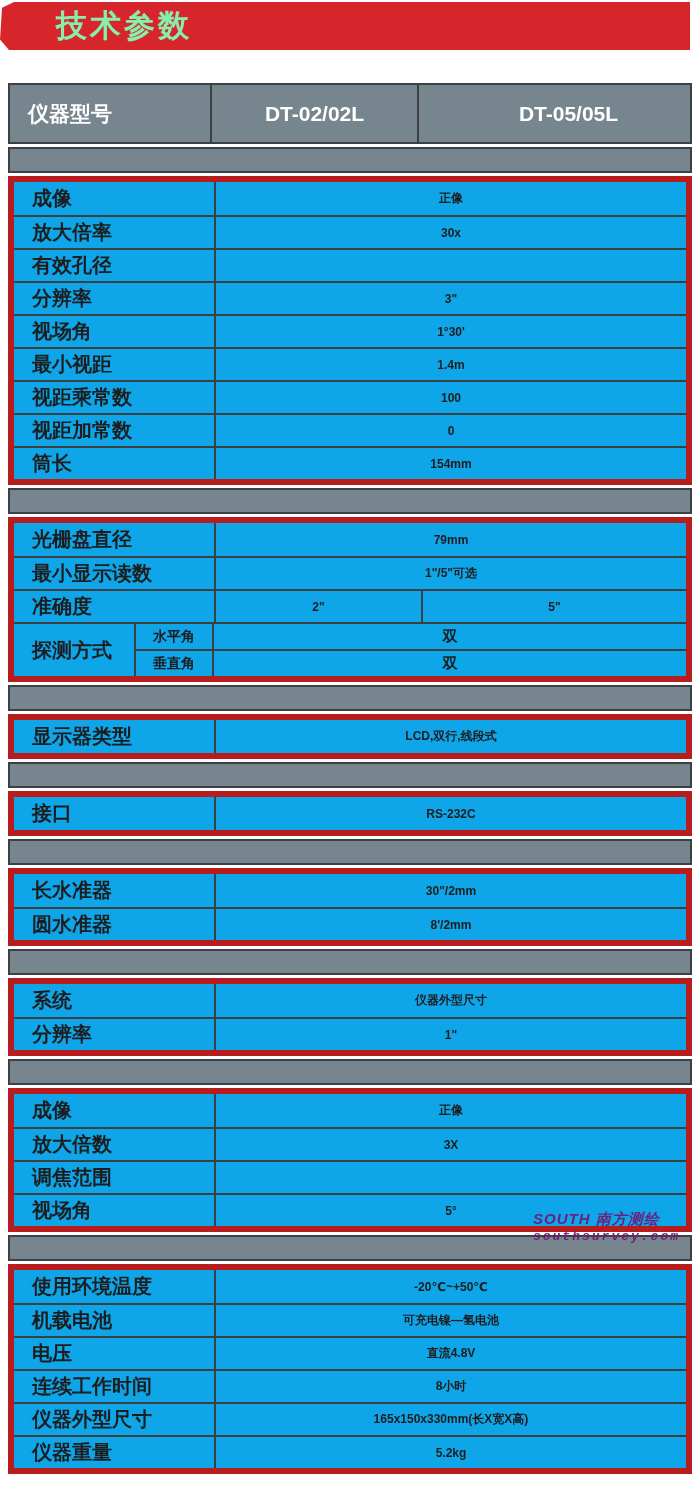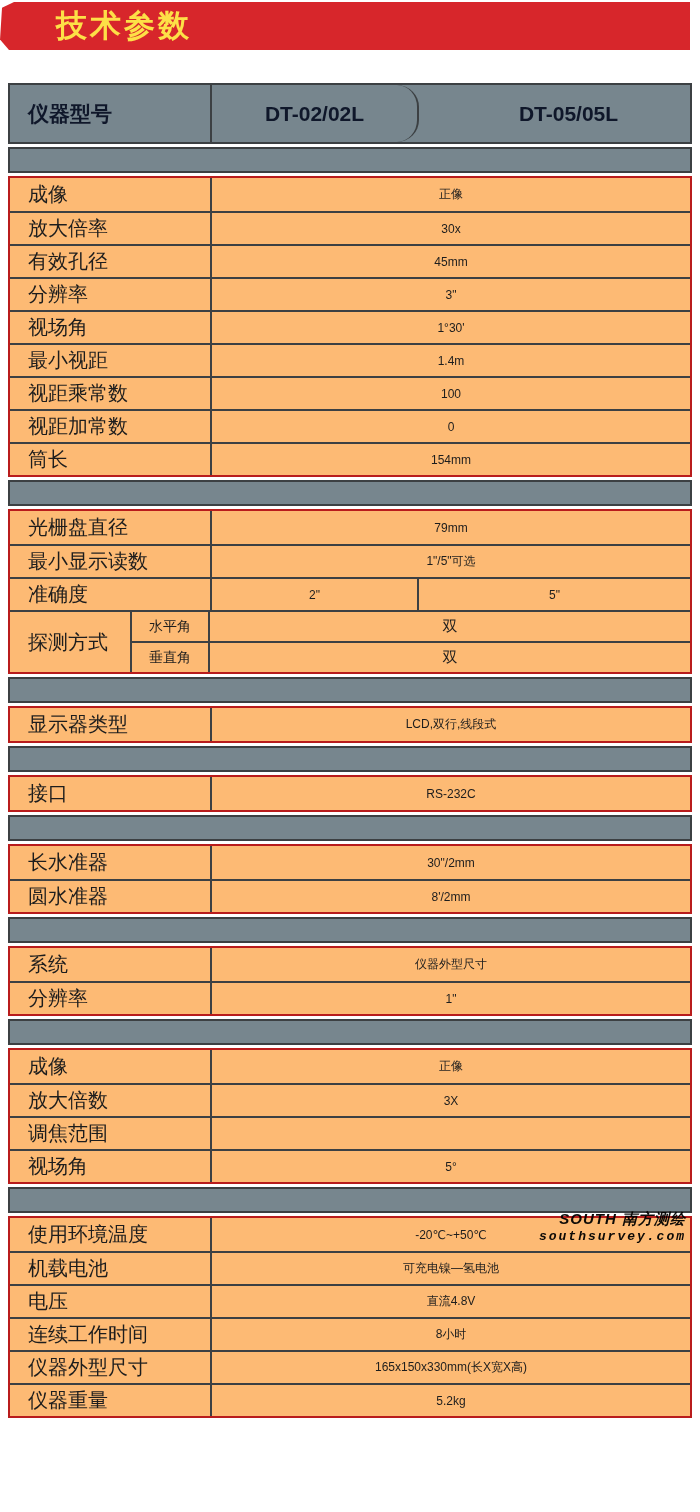--- a/index.html
+++ b/index.html
@@ -19,61 +19,60 @@
     position: relative;
     margin: 2px 10px 0 0;
     height: 48px;
     background: #d7262b;
     clip-path: polygon(14px 0, 100% 0, 100% 100%, 9px 100%, 0 78%, 2px 12%);
   }
   .banner-title {
     position: absolute;
     left: 56px; top: 50%;
     transform: translateY(-50%);
-    color: #fde047;
+    color: #86efac;
     font-size: 31px;
     font-weight: bold;
     letter-spacing: 3px;
     white-space: nowrap;
   }
 
   
   .table-area { margin: 33px 8px 0 8px; }
 
   .header-row {
     display: flex;
     height: 61px;
     background: #77868e;
     border: 2px solid #3c4043;
-    color: #0f172a;
+    color: #ffffff;
     font-weight: bold;
     font-size: 21px;
   }
   .hlabel {
     width: 202px;
     display: flex; align-items: center;
     padding-left: 18px;
     border-right: 2px solid #3c4043;
   }
   .hmodel1 {
     width: 207px;
     display: flex; align-items: center; justify-content: center;
     border-right: 2px solid #3c4043;
-    border-radius: 22px;
   }
   .hmodel2 { flex: 1; display: flex; align-items: center; justify-content: center; margin-left: 28px; }
 
   .separator {
     height: 26px;
     background: #77868e;
     border: 2px solid #3c4043;
     margin: 3px 0;
   }
 
-  .stable { border: 2px solid #b91c1c; background: #fdba74; }
+  .stable { border: 6px solid #b91c1c; background: #0ea5e9; font-weight: bold; }
   .srow { display: flex; height: 33px; border-top: 2px solid #3c4043; }
   .srow:first-child { border-top: none; }
   .rlabel {
     width: 202px;
     padding-left: 18px;
     display: flex; align-items: center;
     border-right: 2px solid #3c4043;
     font-size: 20px;
     white-space: nowrap;
   }
@@ -82,21 +81,21 @@
     display: flex; align-items: center; justify-content: center;
     font-size: 12px;
     white-space: nowrap;
   }
   .vleft {
     width: 207px; flex: none;
     border-right: 2px solid #3c4043;
   }
 
   
-  .srow.nested { height: 62px; }
+  .srow.nested { height: 54px; }
   .nlabel {
     width: 122px;
     padding-left: 18px;
     display: flex; align-items: center;
     border-right: 2px solid #3c4043;
     font-size: 20px;
     white-space: nowrap;
   }
   .nbody { flex: 1; display: flex; flex-direction: column; }
   .nsub { flex: 1; display: flex; }
@@ -110,23 +109,22 @@
   .nsubvalue {
     flex: 1;
     display: flex; align-items: center; justify-content: center;
     font-size: 15px;
   }
 
   
   .watermark {
     position: absolute;
     top: 1208px;
-    right: 14px;
-    text-align: right;
-    color: #000000;
+    right: 20px;
+    color: #701a75;
     font-style: italic;
     font-weight: bold;
     z-index: 3;
     pointer-events: none;
     opacity: 0.95;
   }
   .wm1 { font-size: 15px; letter-spacing: 1px; }
   .wm2 { font-size: 13px; letter-spacing: 2px; font-family: Liberation Mono, monospace; }
 </style>
 </head>
@@ -150,21 +148,20 @@
           <div class="srow">
             <div class="rlabel">成像</div>
             <div class="rvalue">正像</div>
           </div>
           <div class="srow">
             <div class="rlabel">放大倍率</div>
             <div class="rvalue">30x</div>
           </div>
           <div class="srow">
             <div class="rlabel">有效孔径</div>
-            <div class="rvalue">45mm</div>
           </div>
           <div class="srow">
             <div class="rlabel">分辨率</div>
             <div class="rvalue">3"</div>
           </div>
           <div class="srow">
             <div class="rlabel">视场角</div>
             <div class="rvalue">1°30'</div>
           </div>
           <div class="srow">

